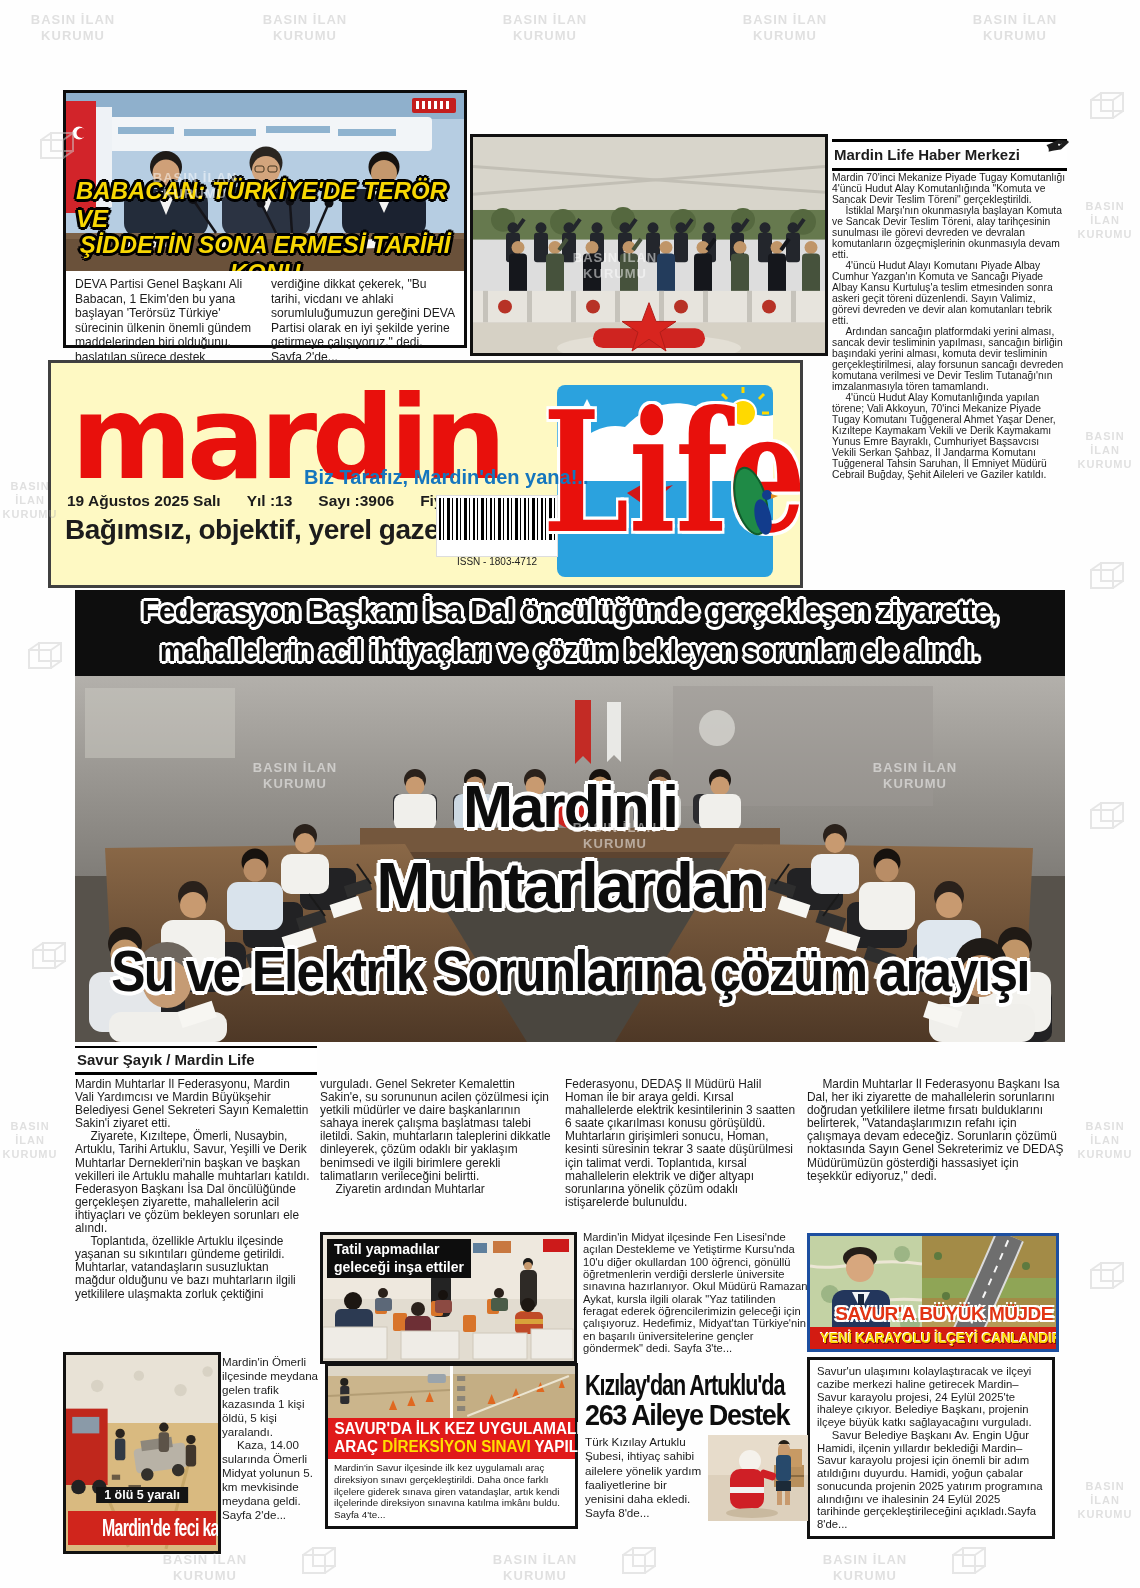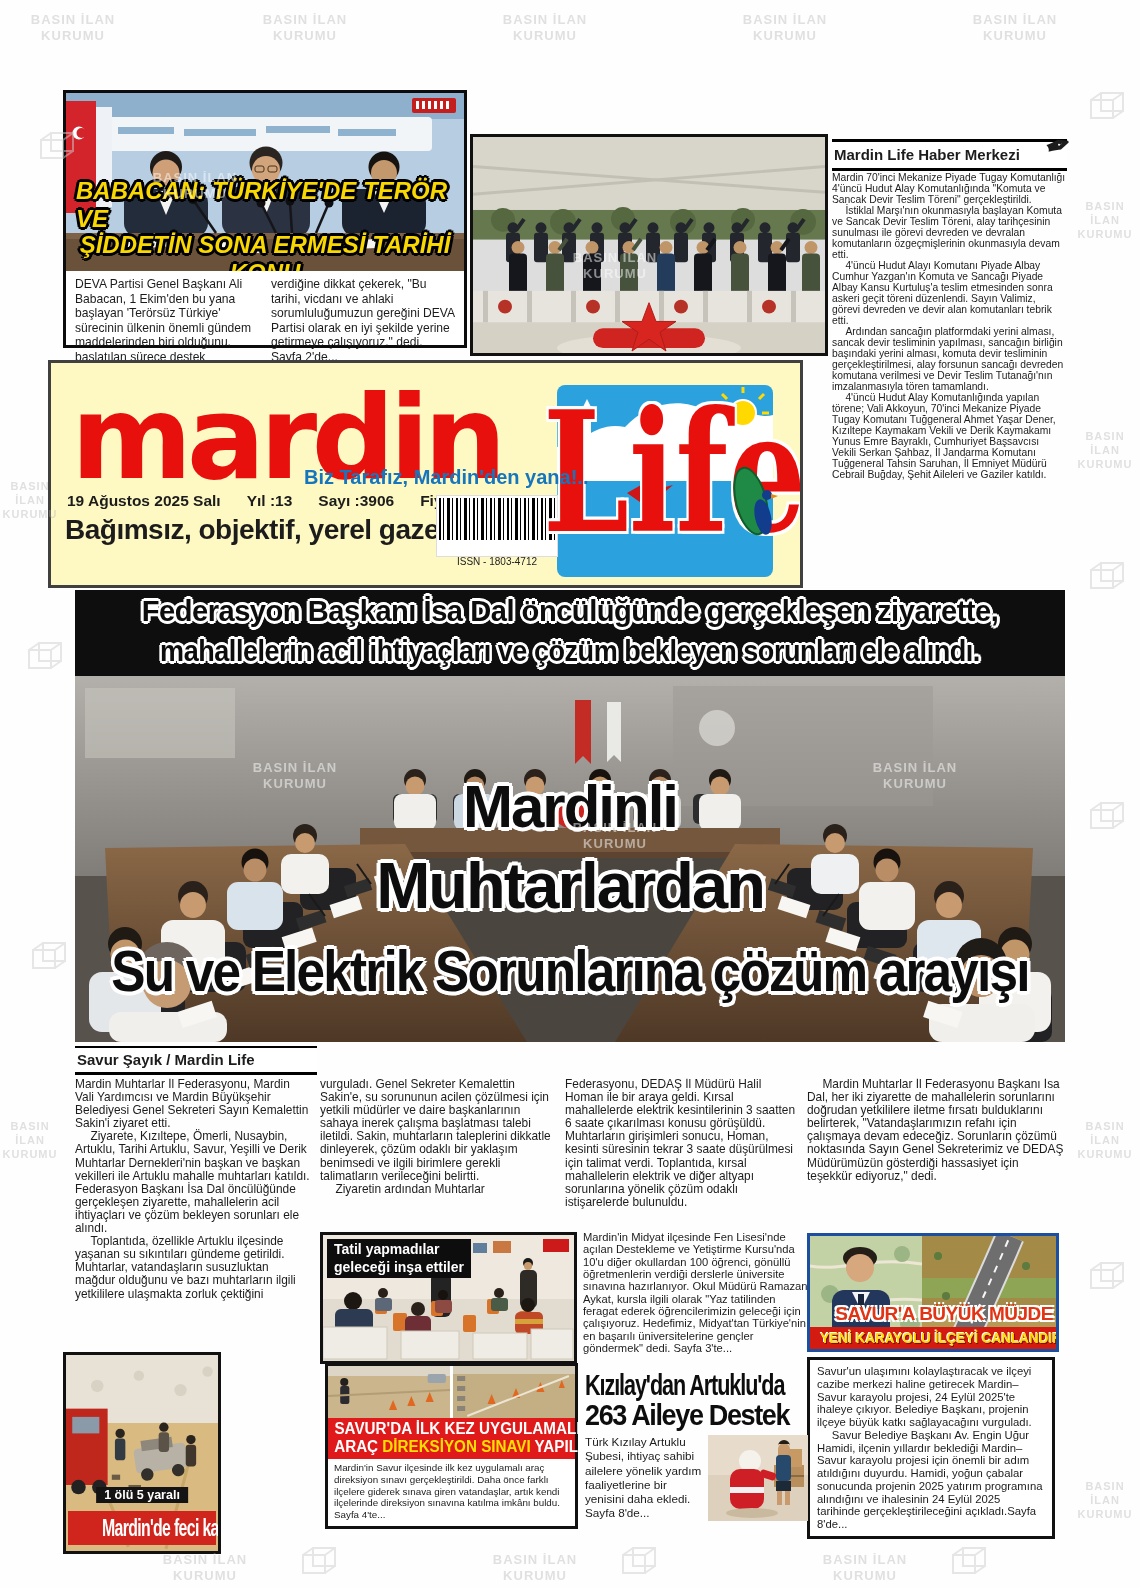--- a/index.html
+++ b/index.html
@@ -721,20 +721,24 @@
         </g>
       <g fill="#6a5b44">
           <rect x="60" y="126" width="12" height="6"></rect>
           <rect x="84" y="134" width="10" height="5"></rect>
           <rect x="44" y="116" width="8" height="5"></rect>
         </g>
     </svg>
     <div class="badge">1 ölü 5 yaralı</div>
     <div class="strip"><span>Mardin'de feci kaza</span></div>
   </div>
+  <div class="abs kazatext body">
+    <p>Mardin'in Ömerli ilçesinde meydana gelen trafik kazasında 1 kişi öldü, 5 kişi yaralandı.</p>
+    <p>Kaza, 14.00 sularında Ömerli Midyat yolunun 5. km mevkisinde meydana geldi. Sayfa 2'de...</p>
+  </div>
 
   <section class="abs dirbox">
     <div class="photos">
       <svg viewBox="0 0 120 52" preserveAspectRatio="none">
         <rect width="120" height="52" fill="#cbb58c"></rect>
           <rect width="120" height="10" fill="#ddd6c6"></rect>
         <g>
             <circle cx="16" cy="16" r="4" fill="#22201c"></circle>
             <rect x="12" y="20" width="9" height="18" rx="2" fill="#2c2c30"></rect>
           </g>

